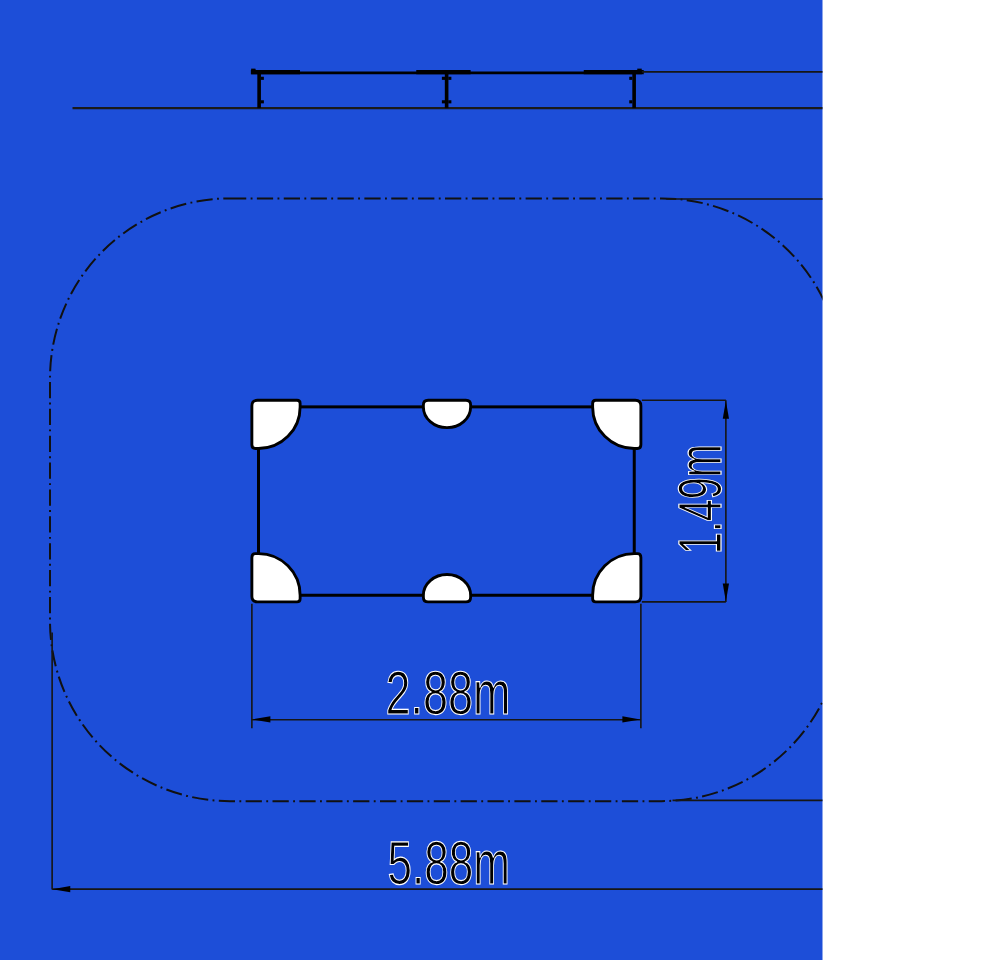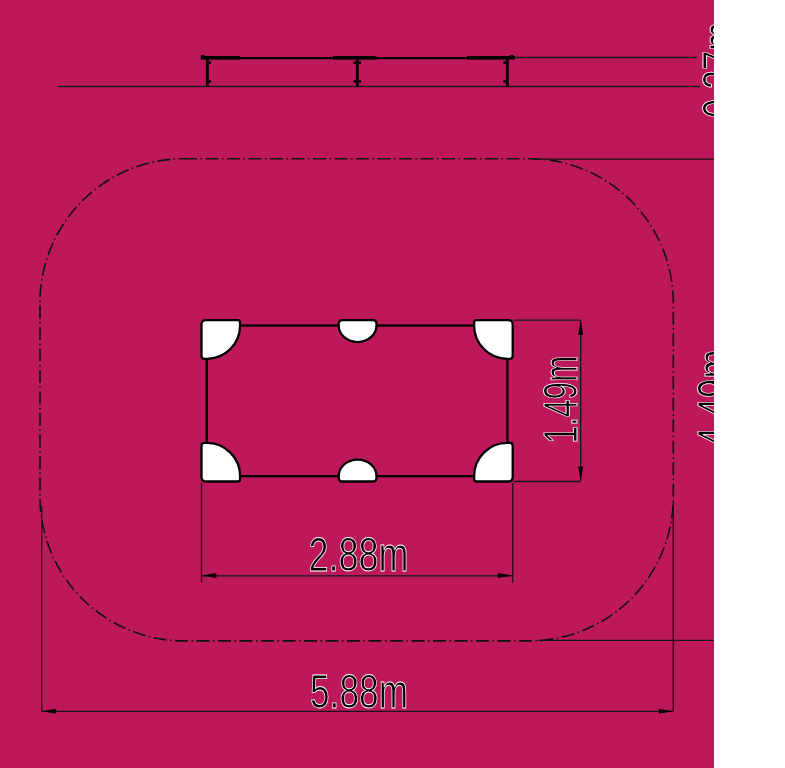--- a/index.html
+++ b/index.html
@@ -1,16 +1,16 @@
 <!DOCTYPE html>
 <html><head>
 <meta charset="utf-8">
 <style>
   html,body{margin:0;padding:0;background:#fff;}
-  .page{width:714px;height:768px;position:relative;background:#be185d;overflow:hidden;}
+  .page{width:658px;height:768px;position:relative;background:#1d4ed8;overflow:hidden;}
   svg{display:block;}
   text{font-family:"Liberation Sans",sans-serif;fill:#000;}
 </style>
 </head>
 <body>
 <div class="page">
 <svg width="785" height="768" viewBox="0 0 785 768" xmlns="http://www.w3.org/2000/svg">
 
 <path d="M58 86.5 H700" stroke="#1a1a1a" stroke-width="1.7" fill="none"></path>
 

